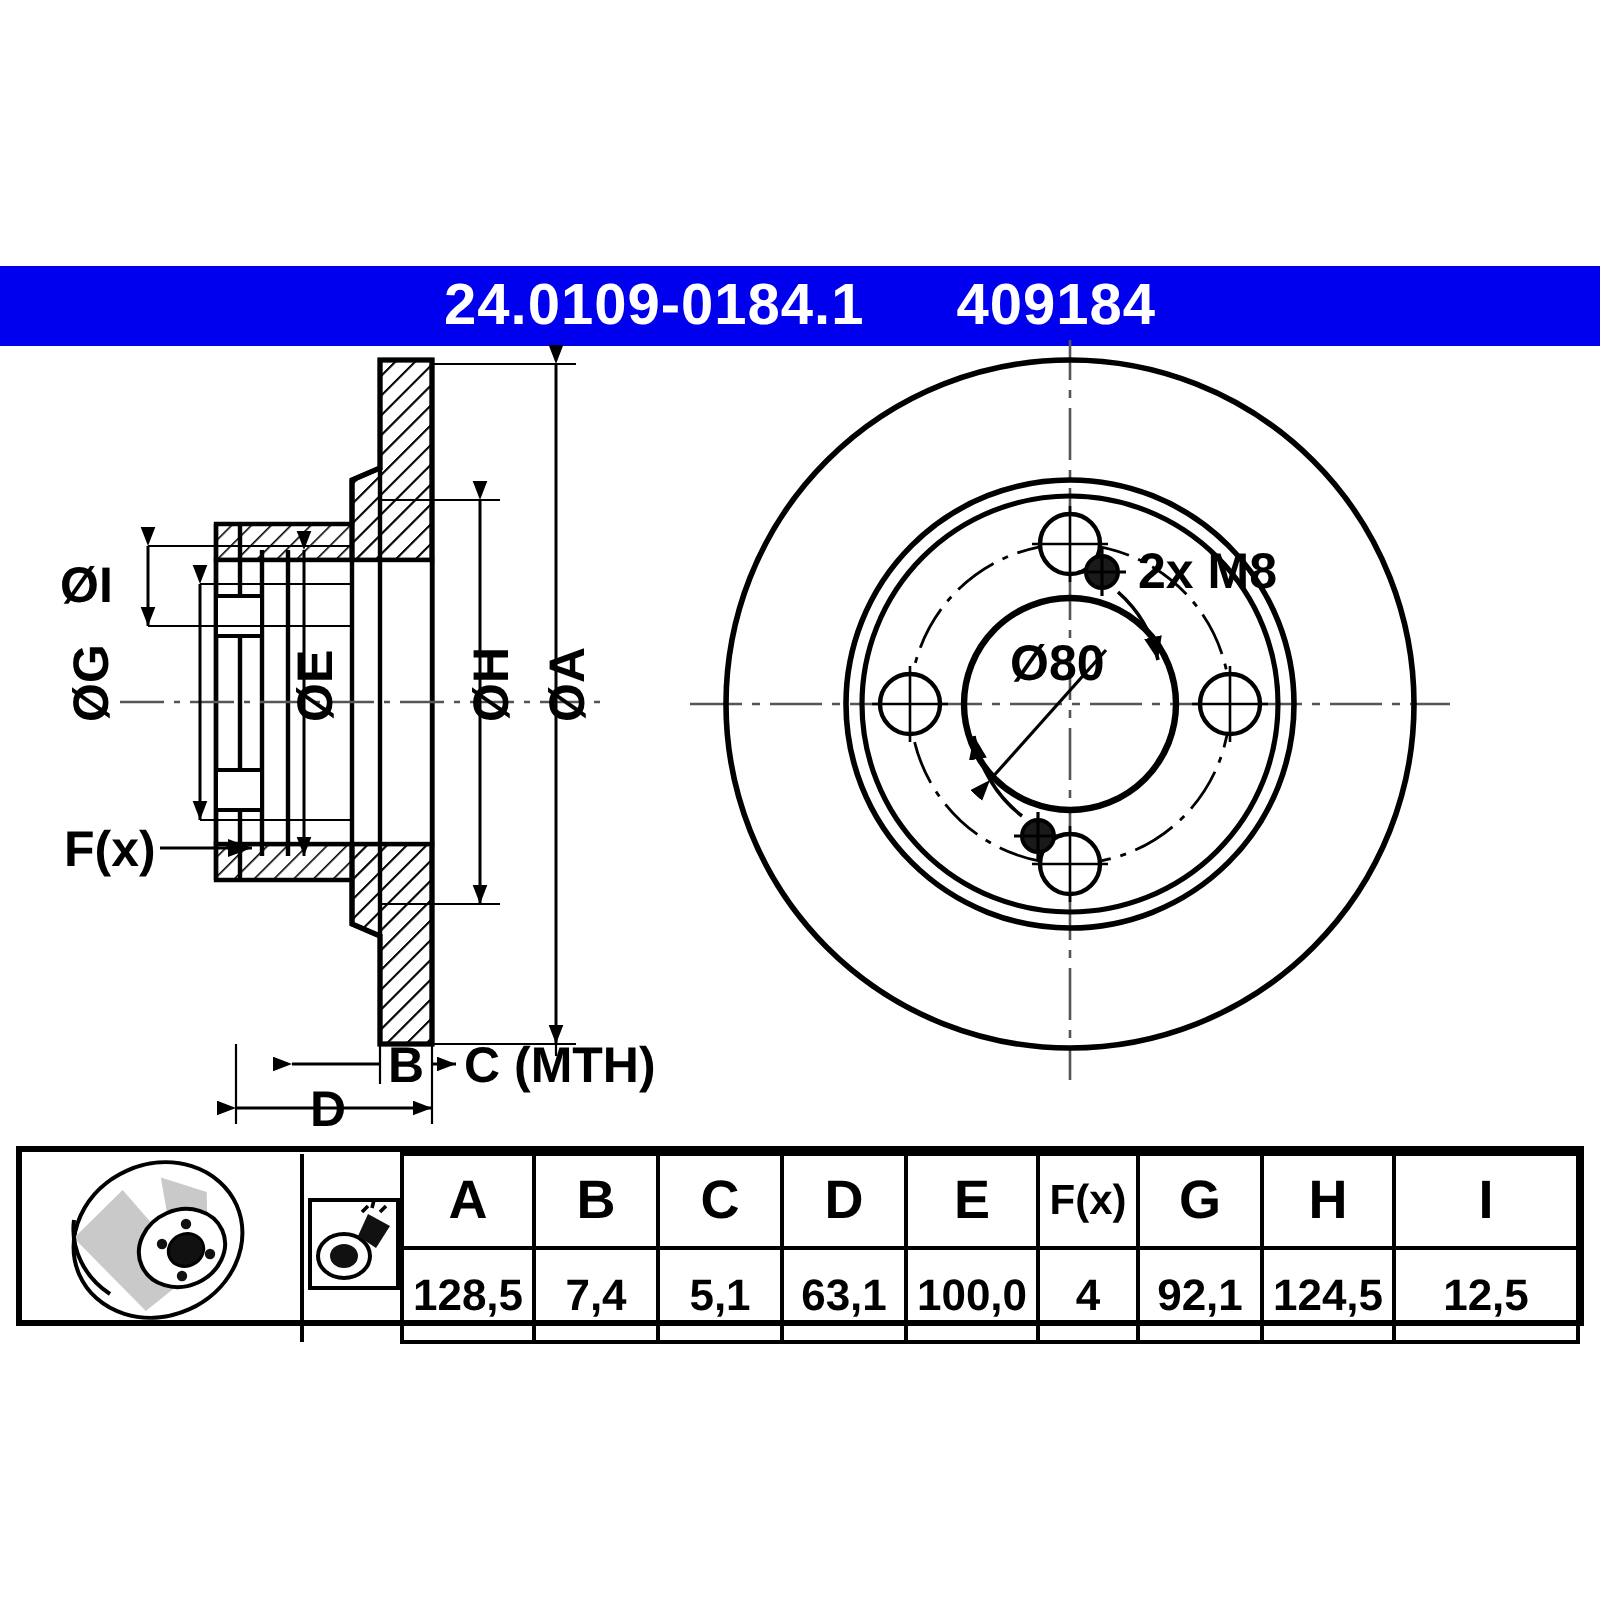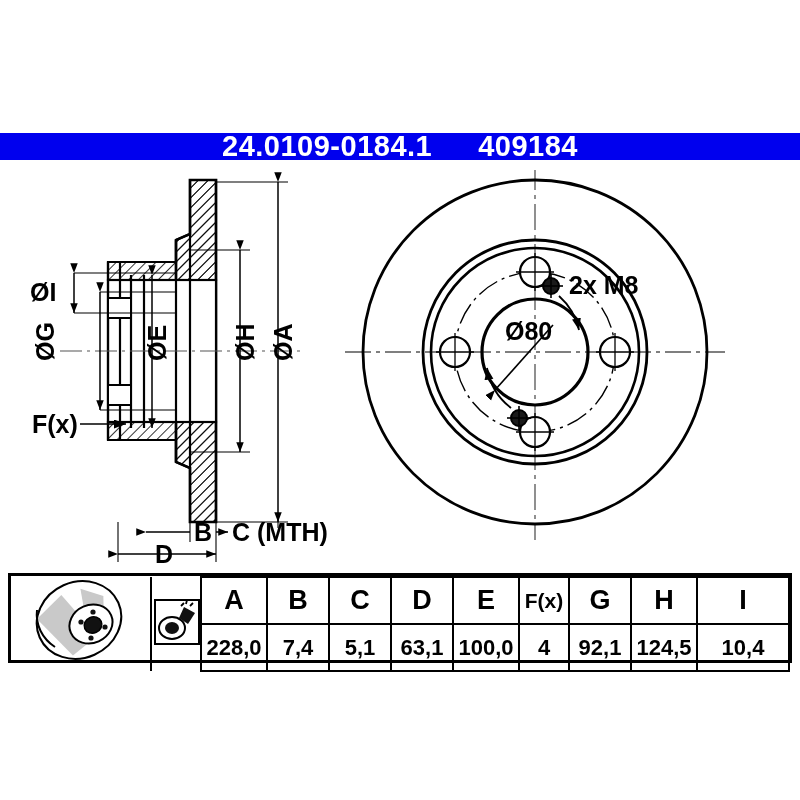--- a/index.html
+++ b/index.html
@@ -11,21 +11,21 @@
     font-family: "Liberation Sans", sans-serif;
     position: relative;
     overflow: hidden;
   }
   #root { position: relative; width: 800px; height: 800px; }
 
   
   .titlebar {
     position: absolute;
     left: 0; top: 133px;
-    width: 800px; height: 27px;
+    width: 800px; height: 40px;
     background: #0000ee;
     display: flex;
     align-items: center;
     justify-content: center;
     gap: 46px;
   }
   .titlebar .tnum {
     color: #ffffff;
     font-size: 29px;
     font-weight: bold;
@@ -297,27 +297,27 @@
         <td class="hdr">B</td>
         <td class="hdr">C</td>
         <td class="hdr">D</td>
         <td class="hdr">E</td>
         <td class="hdr" style="font-size:21px">F(x)</td>
         <td class="hdr">G</td>
         <td class="hdr">H</td>
         <td class="hdr">I</td>
       </tr>
       <tr>
-        <td class="val">228,0</td>
+        <td class="val">128,5</td>
         <td class="val">7,4</td>
         <td class="val">5,1</td>
         <td class="val">63,1</td>
         <td class="val">100,0</td>
         <td class="val">4</td>
         <td class="val">92,1</td>
         <td class="val">124,5</td>
-        <td class="val">10,4</td>
+        <td class="val">12,5</td>
       </tr>
     </tbody>
       </table>
   </div>
 
 </div>
 
 </body></html>

